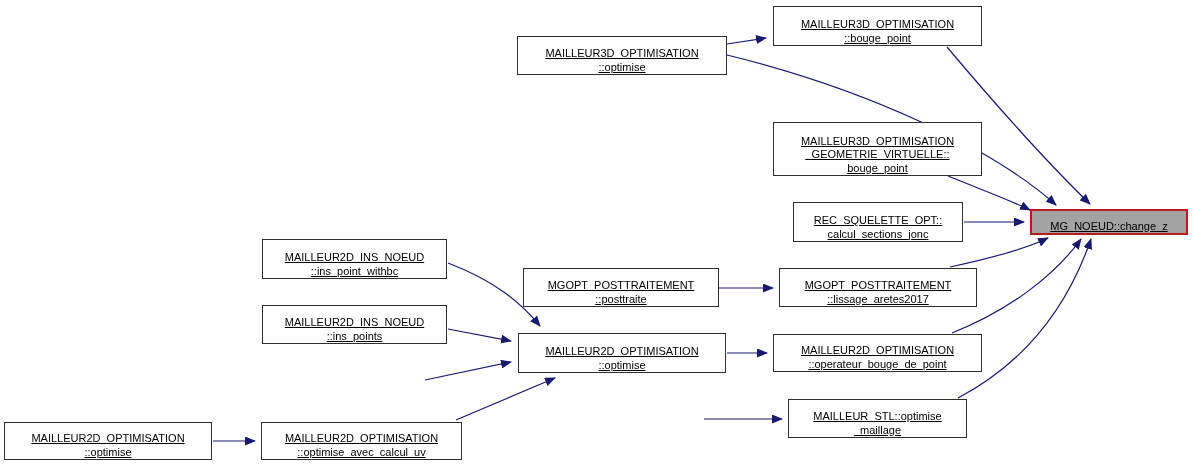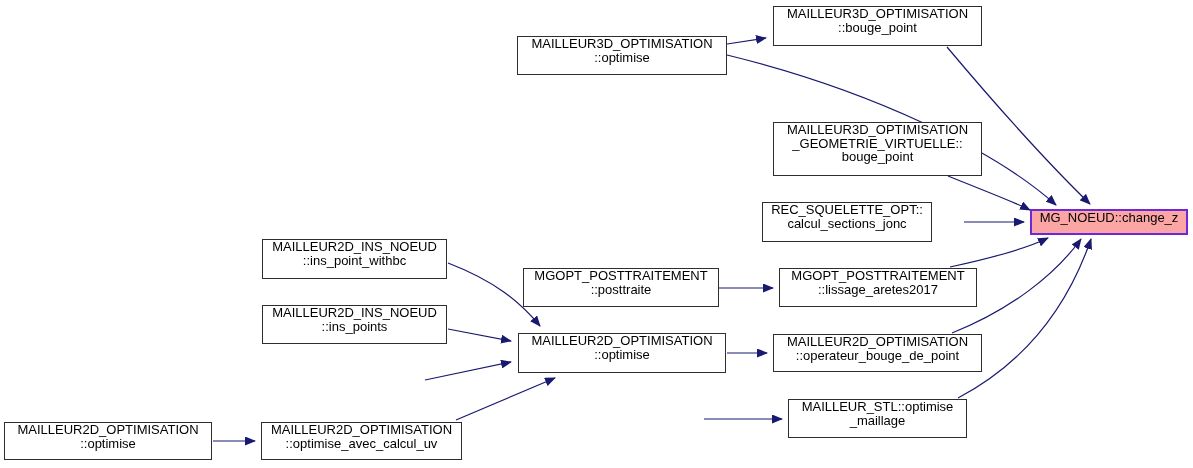--- a/index.html
+++ b/index.html
@@ -10,33 +10,34 @@
     font-family:"Liberation Sans", sans-serif;
     overflow:hidden;
   }
   #edges { position:absolute; left:0; top:0; width:1193px; height:468px; }
   .node {
     position:absolute;
     box-sizing:border-box;
     background:#ffffff;
     border:1px solid #2e2e2e;
     color:#000000;
-    font-size:13px;
+    font-size:11px;
     line-height:13.5px;
     display:flex;
-    align-items:flex-start;
+    align-items:flex-end;
     justify-content:center;
     text-align:center;
     white-space:pre-line;
     cursor:pointer;
     z-index:2;
+    text-decoration:underline;
   }
   .node.hl {
-    background:#fca5a5;
-    border:2px solid #6d28d9;
+    background:#a3a3a3;
+    border:2px solid #b91c1c;
     cursor:default;
   }
 </style>
 </head>
 <body>
 
 <div id="canvas">
 
   <svg id="edges" width="1193" height="468" viewBox="0 0 1193 468" xmlns="http://www.w3.org/2000/svg">
     <defs>
@@ -73,21 +74,21 @@
     <span>MAILLEUR3D_OPTIMISATION
 ::optimise</span>
   </div>
 
   <div class="node" style="left:773px;top:122px;width:209px;height:54px">
     <span>MAILLEUR3D_OPTIMISATION
 _GEOMETRIE_VIRTUELLE::
 bouge_point</span>
   </div>
 
-  <div class="node" style="left:762px;top:202px;width:170px;height:40px">
+  <div class="node" style="left:793px;top:202px;width:170px;height:40px">
     <span>REC_SQUELETTE_OPT::
 calcul_sections_jonc</span>
   </div>
 
   <div class="node hl" style="left:1030px;top:209px;width:158px;height:26px">
     <span>MG_NOEUD::change_z</span>
   </div>
 
   <div class="node" style="left:523px;top:268px;width:196px;height:39px">
     <span>MGOPT_POSTTRAITEMENT

